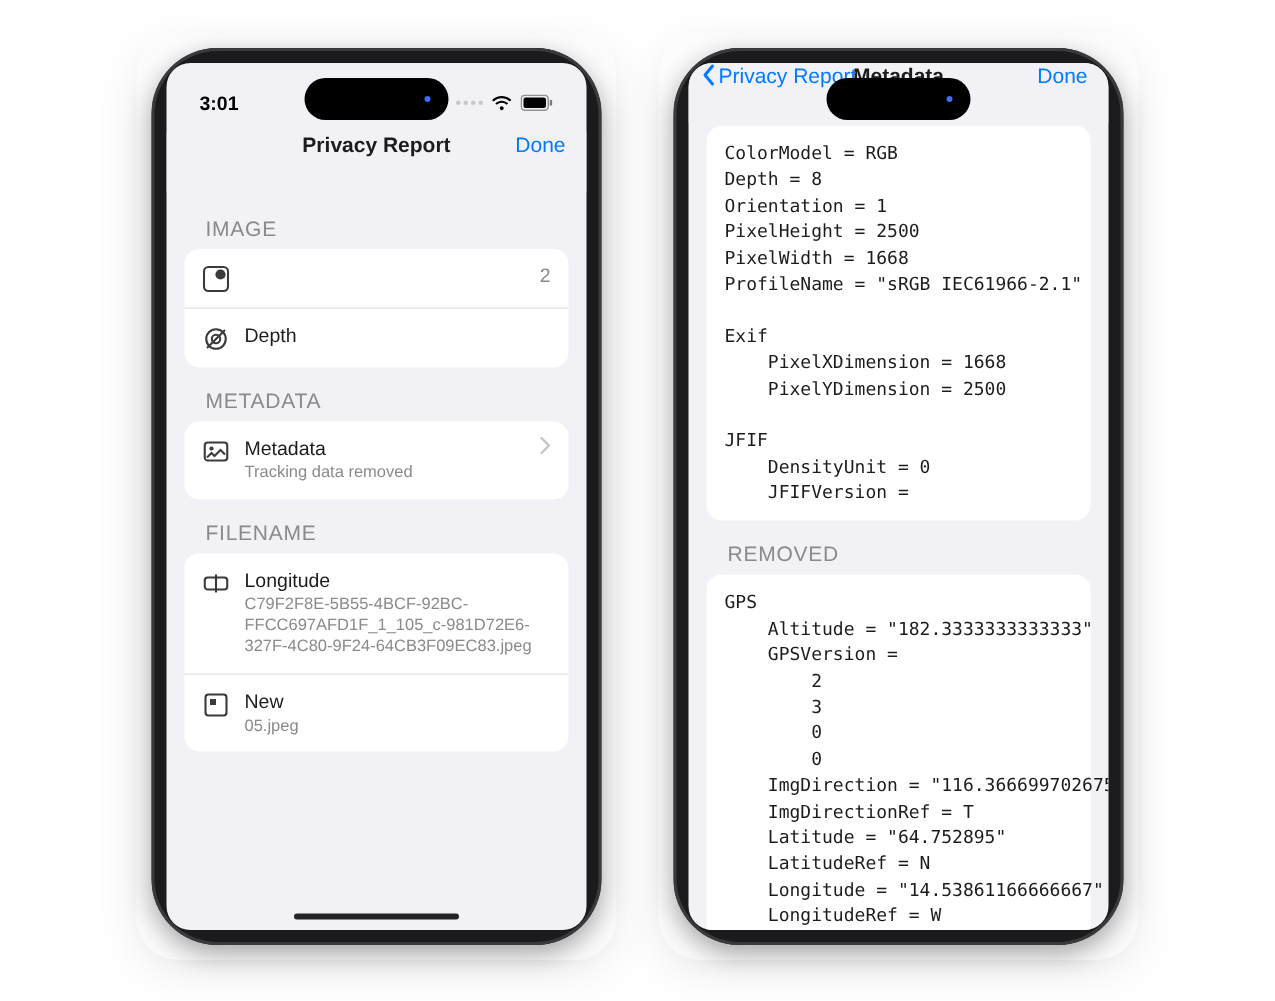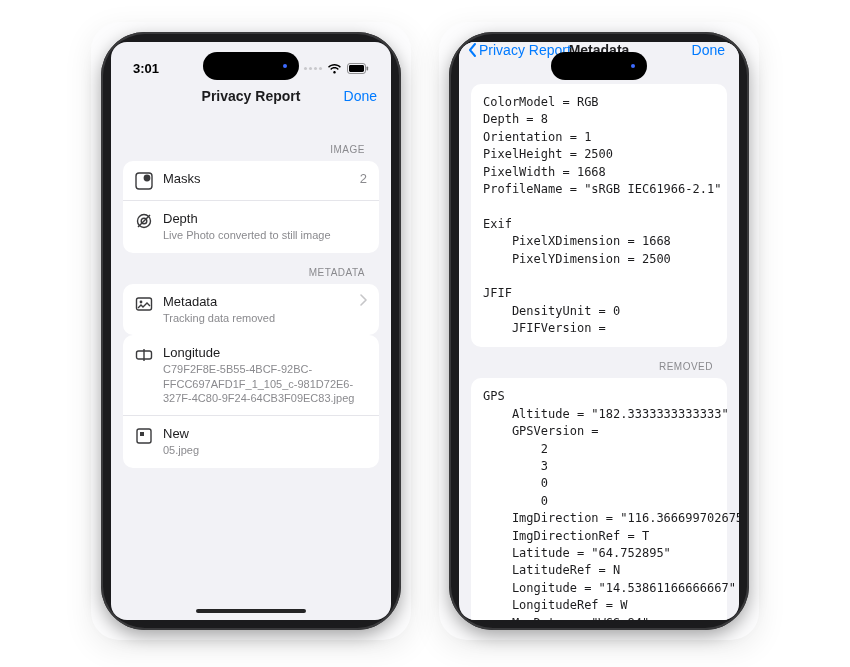--- a/index.html
+++ b/index.html
@@ -28,22 +28,22 @@
              padding:6px 22px 0;box-sizing:border-box;font-size:13px;font-weight:600;color:#000;}
   .sb-icons{display:flex;align-items:center;gap:5px;}
   .sb-dots{display:flex;gap:2px;align-items:center;}
   .sb-dots span{width:3px;height:3px;border-radius:50%;background:#c8c8cc;}
   .navbar{position:relative;display:flex;align-items:flex-start;justify-content:center;height:40px;
           padding:0 14px;background:var(--bg);}
   .nav-title{font-size:14px;font-weight:600;color:var(--text)}
   .nav-back{position:absolute;left:8px;display:flex;align-items:center;color:var(--accent);font-size:14px;}
   .nav-done{position:absolute;right:14px;color:var(--accent);font-size:14px;font-weight:400;}
   .content{padding:2px 12px 10px;overflow:hidden;}
-  .section-label{font-size:10px;letter-spacing:.5px;color:var(--grey);text-transform:uppercase;
-                 padding:14px 14px 6px;text-align:right;}
+  .section-label{font-size:14px;letter-spacing:.5px;color:var(--grey);text-transform:uppercase;
+                 padding:14px 14px 6px;}
   .group{background:var(--card);border-radius:10px;}
   .row{display:flex;align-items:flex-start;gap:10px;padding:10px 12px;position:relative;}
   .row + .row{border-top:1px solid var(--hair);}
   .row .icon{width:18px;height:18px;flex:0 0 18px;display:flex;align-items:center;justify-content:center;
              color:#3a3a3c;margin-top:1px;}
   .row .body{flex:1;min-width:0;}
   .row .title{font-size:13px;color:var(--text);line-height:1.25;}
   .row .sub{font-size:11px;color:var(--grey);line-height:1.3;margin-top:1px;word-break:break-word;}
   .row .trailval{font-size:13px;color:var(--grey);margin-left:auto;}
   .row .chev{color:#c6c6c8;margin-left:6px;}
@@ -95,36 +95,32 @@
 
     <div class="section-label">IMAGE</div>
     <div class="group">
       <div class="row">
         <span class="icon">
           <svg width="18" height="18" viewBox="0 0 18 18">
                     <rect x="1" y="1" width="16" height="16" rx="3" fill="none" stroke="#3a3a3c" stroke-width="1.4"></rect>
                     <circle cx="12" cy="6" r="3.4" fill="#3a3a3c"></circle>
                   </svg>
         </span>
-        <div class="body">
-          <div class="title">Masks</div>
-        </div>
         <span class="trailval">2</span>
       </div>
       <div class="row">
         <span class="icon">
           <svg width="18" height="18" viewBox="0 0 18 18">
                     <circle cx="9" cy="9" r="6.5" fill="none" stroke="#3a3a3c" stroke-width="1.4"></circle>
                     <circle cx="9" cy="9" r="2.8" fill="none" stroke="#3a3a3c" stroke-width="1.4"></circle>
                     <line x1="3" y1="15" x2="15" y2="3" stroke="#3a3a3c" stroke-width="1.4"></line>
                   </svg>
         </span>
         <div class="body">
           <div class="title">Depth</div>
-          <div class="sub">Live Photo converted to still image</div>
         </div>
       </div>
     </div>
 
     <div class="section-label">METADATA</div>
     <div class="group">
       <div class="row">
         <span class="icon">
           <svg width="18" height="18" viewBox="0 0 18 18">
                     <rect x="1.5" y="3" width="15" height="12" rx="2" fill="none" stroke="#3a3a3c" stroke-width="1.4"></rect>
@@ -137,20 +133,21 @@
           <div class="sub">Tracking data removed</div>
         </div>
         <span class="chev">
           <svg width="8" height="12" viewBox="0 0 8 12">
                     <path d="M2 1l5 5-5 5" fill="none" stroke="#c6c6c8" stroke-width="1.6" stroke-linecap="round" stroke-linejoin="round"></path>
                   </svg>
         </span>
       </div>
     </div>
 
+    <div class="section-label">FILENAME</div>
     <div class="group">
       <div class="row">
         <span class="icon">
           <svg width="18" height="18" viewBox="0 0 18 18">
                     <rect x="1.5" y="5" width="15" height="8" rx="2" fill="none" stroke="#3a3a3c" stroke-width="1.4"></rect>
                     <line x1="9" y1="3" x2="9" y2="15" stroke="#3a3a3c" stroke-width="1.4"></line>
                   </svg>
         </span>
         <div class="body">
           <div class="title">Longitude</div>

